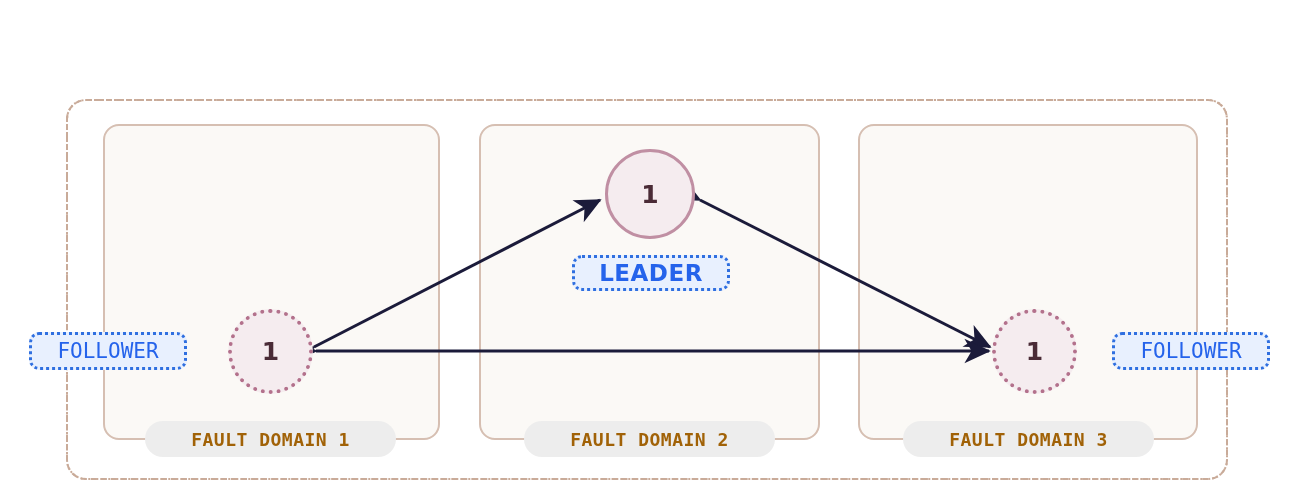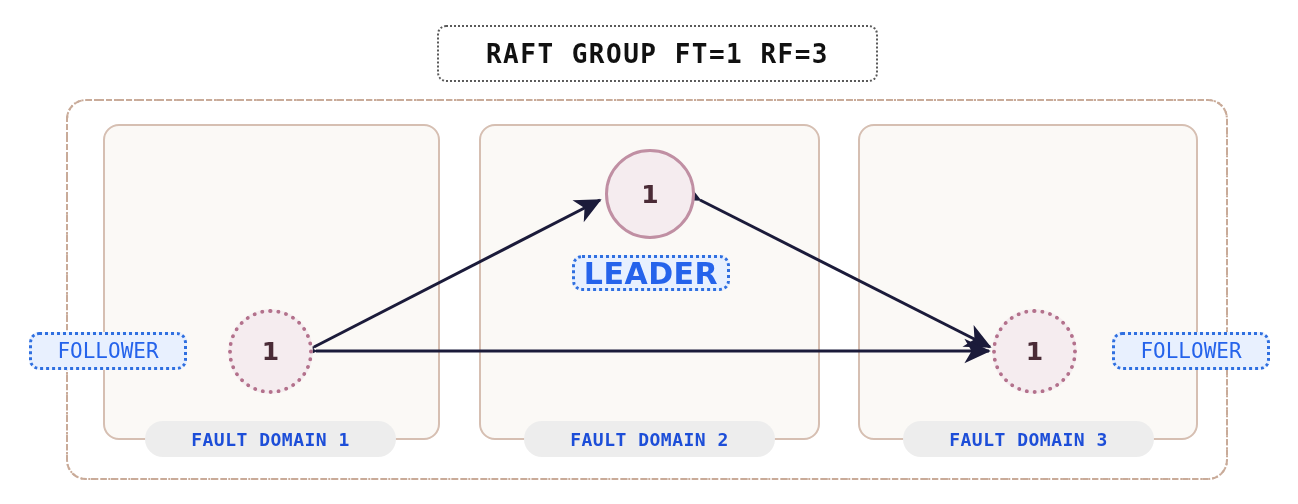--- a/index.html
+++ b/index.html
@@ -89,21 +89,21 @@
     display: flex;
     align-items: center;
     justify-content: center;
     padding: 0 18px;
   }
   .domain-label-text {
     font-family: "DejaVu Sans Mono", monospace;
     font-weight: bold;
     font-size: 18px;
     letter-spacing: 0.5px;
-    color: #1d4ed8;
+    color: #a16207;
     white-space: pre;
   }
   .dlabel-1 { left: 145px; width: 251px; }
   .dlabel-2 { left: 524px; width: 251px; }
   .dlabel-3 { left: 903px; width: 251px; text-align: right; }
 
   
   .node {
     position: absolute;
     box-sizing: border-box;
@@ -158,21 +158,21 @@
   }
   .badge-leader {
     left: 572px;
     top: 255px;
     width: 158px;
     height: 36px;
   }
   .badge-leader .role-text {
     font-family: "DejaVu Sans", sans-serif;
     font-weight: bold;
-    font-size: 30px;
+    font-size: 23px;
     letter-spacing: 0.5px;
   }
   .badge-follower-left {
     left: 29px;
     top: 332px;
     width: 158px;
     height: 38px;
   }
   .badge-follower-right {
     left: 1112px;
@@ -195,23 +195,20 @@
     width: 1298px;
     height: 504px;
     pointer-events: none;
   }
 </style>
 </head>
 <body>
 
 <div id="canvas">
 
-  <div class="title-box">
-    <span class="title-text">RAFT GROUP FT=1 RF=3</span>
-  </div>
 
   <div class="group-boundary"></div>
 
   <div class="domain-box domain-1"></div>
   <div class="domain-box domain-2"></div>
   <div class="domain-box domain-3"></div>
 
   <svg class="arrow-layer" viewBox="0 0 1298 504">
     <defs>
       <marker id="ah" markerWidth="9" markerHeight="9" refX="8.4" refY="4.5" orient="auto" markerUnits="strokeWidth">

